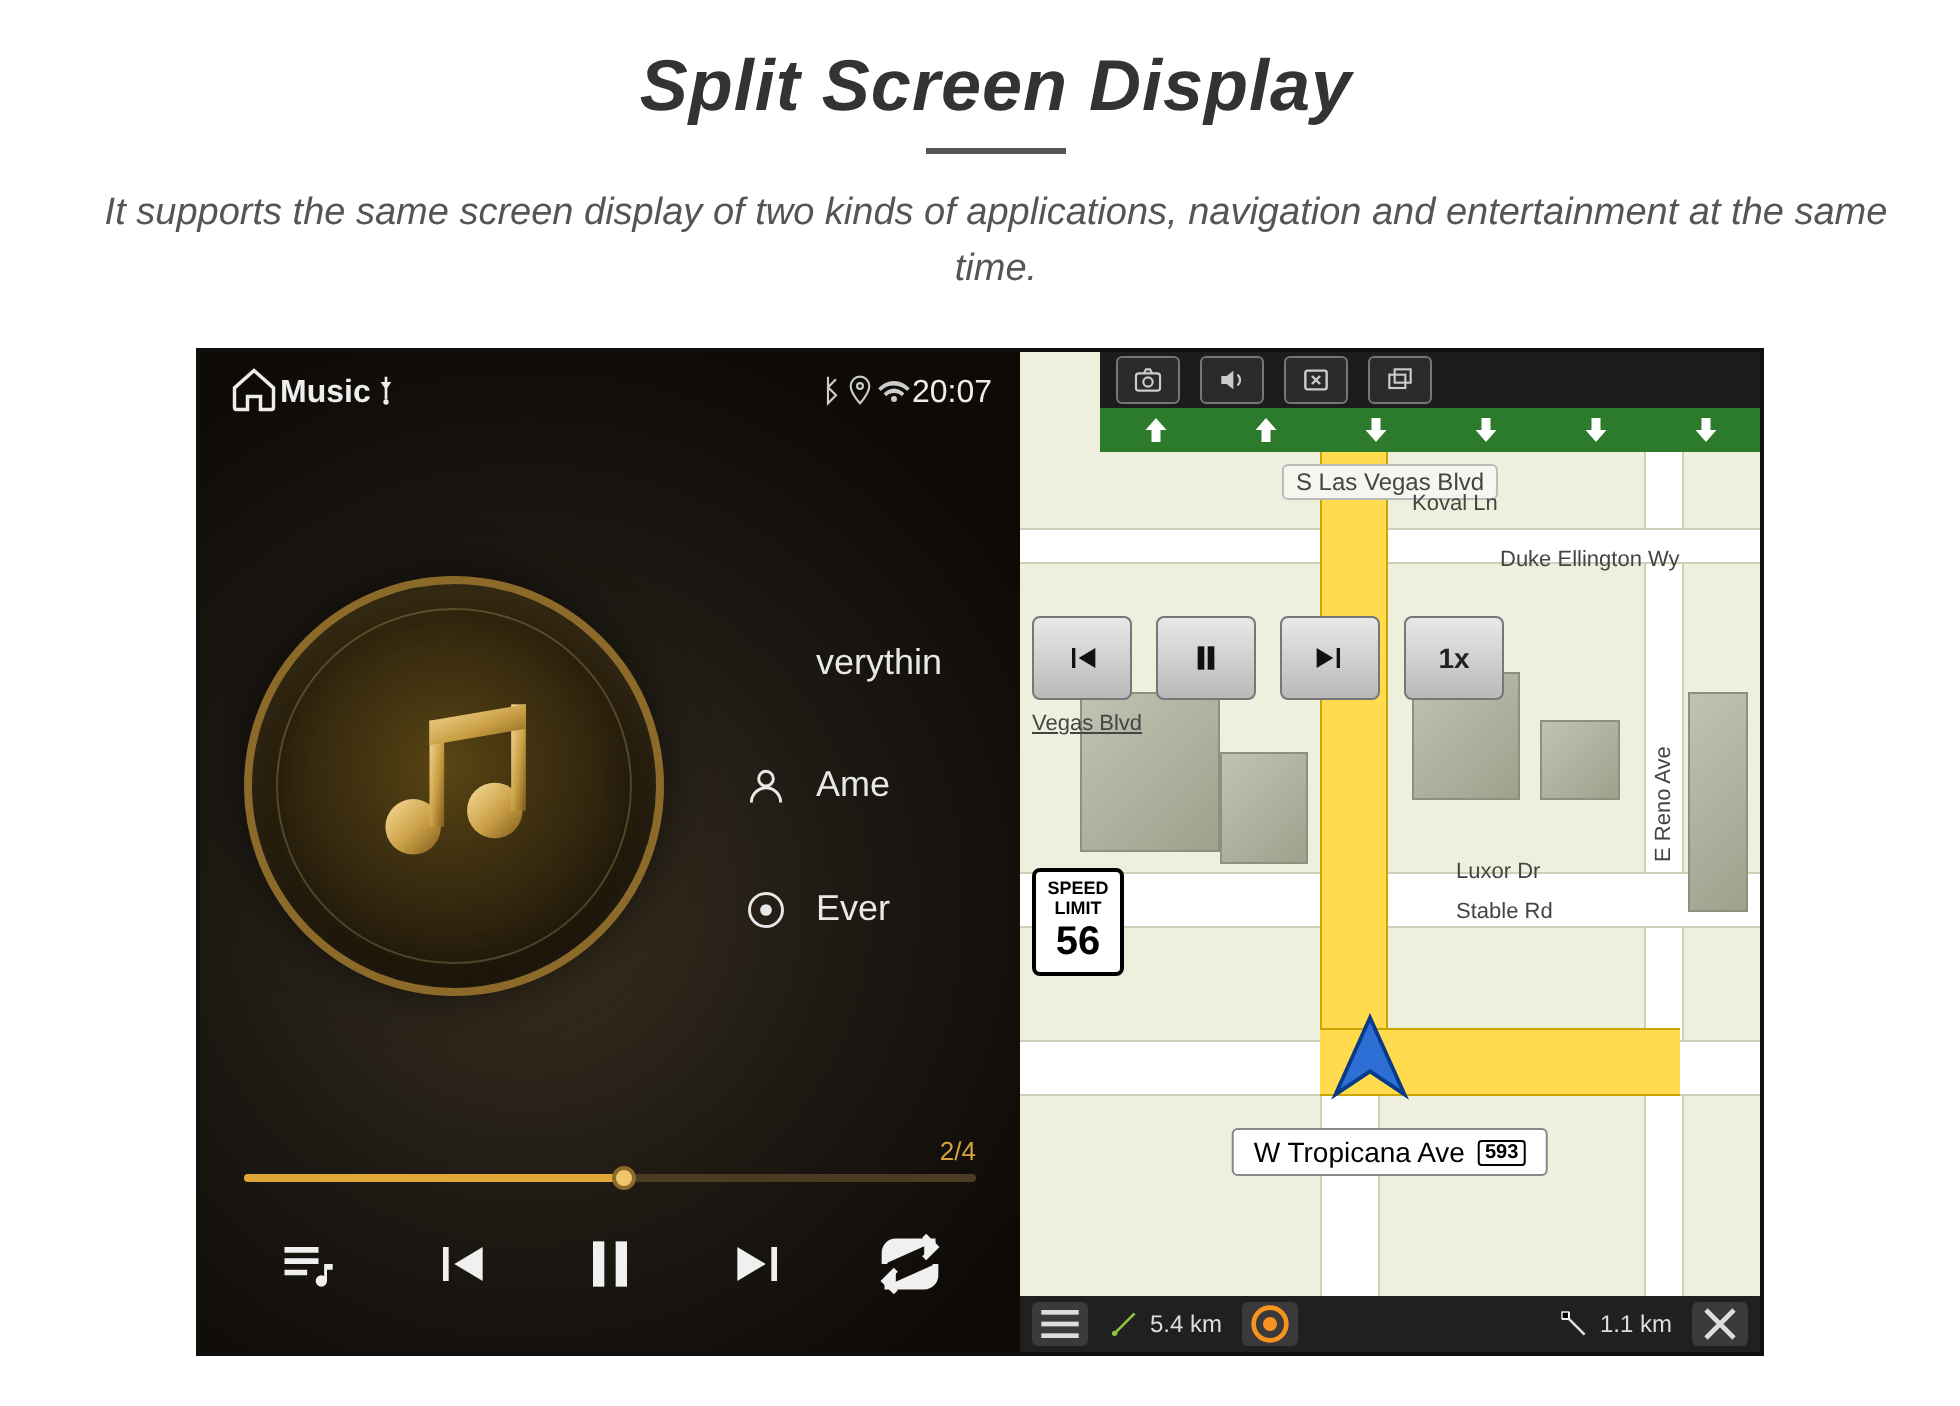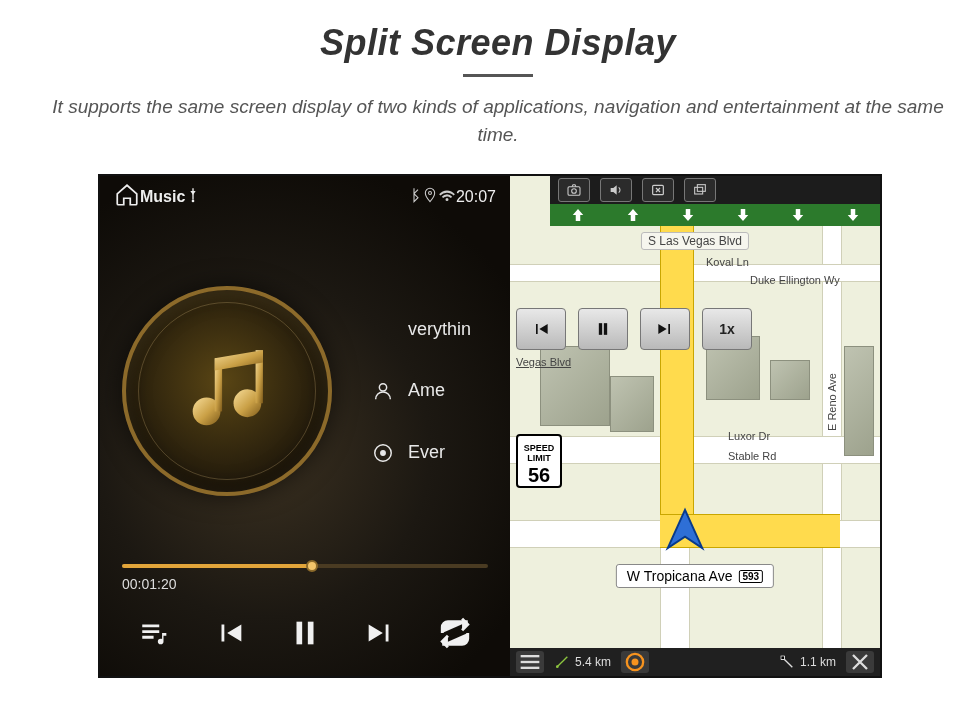--- a/index.html
+++ b/index.html
@@ -224,21 +224,21 @@
     cursor: pointer;
   }
   .media-btn svg { width: 20px; height: 20px; fill: #111; }
   .speed-sign {
     position: absolute;
     left: 6px; top: 258px;
     width: 46px; height: 54px;
     background: #fff;
     border: 2px solid #000;
     border-radius: 4px;
-    display: flex; flex-direction: column; align-items: center; justify-content: flex-end;
+    display: flex; flex-direction: column; align-items: center; justify-content: center;
     font-size: 9px; font-weight: 700;
     z-index: 5;
     line-height: 1.1;
   }
   .speed-sign .num { font-size: 20px; }
 
   
   .map {
     position: absolute;
     left: 0; right: 0;
@@ -421,25 +421,25 @@
             <svg viewBox="0 0 24 24" fill="none" stroke="#e8e8e8" stroke-width="1.6">
                 <circle cx="12" cy="12" r="9"></circle>
                 <circle cx="12" cy="12" r="2.4" fill="#e8e8e8"></circle>
               </svg>
             <span>Ever</span>
           </div>
         </div>
       </div>
 
       <div class="progress-area">
+        <div class="track-counter">2/4</div>
         <div class="progress-bar">
           <div class="progress-fill"></div>
           <div class="progress-knob"></div>
         </div>
-        <div class="time-elapsed">00:01:20</div>
       </div>
 
       <div class="music-controls">
         <span class="mc-btn">
           <svg viewBox="0 0 24 24">
               <path d="M3 6h12v2H3zm0 4h12v2H3zm0 4h8v2H3z"></path>
               <path d="M18 12v6a2 2 0 1 1-2-2c.3 0 .7.1 1 .2V12h3v2h-2z"></path>
             </svg>
         </span>
         <span class="mc-btn">
@@ -543,21 +543,21 @@
         <div class="route route-v"></div>
         <div class="route route-h"></div>
 
         <div class="building" style="left:30px; top:120px; width:70px; height:80px;"></div>
         <div class="building" style="left:100px; top:150px; width:44px; height:56px;"></div>
         <div class="building" style="left:196px; top:110px; width:54px; height:64px;"></div>
         <div class="building" style="left:260px; top:134px; width:40px; height:40px;"></div>
         <div class="building" style="left:334px; top:120px; width:30px; height:110px;"></div>
 
         <div class="map-label top-road">S Las Vegas Blvd</div>
-        <div class="map-label" style="top:30px; left:196px;">Koval Ln</div>
+        <div class="map-label" style="top:20px; left:196px;">Koval Ln</div>
         <div class="map-label" style="top:48px; left:240px;">Duke Ellington Wy</div>
         <div class="map-label" style="top:204px; left:218px;">Luxor Dr</div>
         <div class="map-label" style="top:224px; left:218px;">Stable Rd</div>
         <div class="map-label" style="top:205px; left:316px; transform:rotate(-90deg); transform-origin:left top;">E Reno Ave</div>
         <div class="map-label" style="top:130px; left:6px;text-decoration:underline;">Vegas Blvd</div>
 
         <div class="player-arrow">
           <svg viewBox="0 0 24 24">
               <path d="M12 2 3 22l9-6 9 6z" fill="#2e6fd6" stroke="#083a8a" stroke-width="1"></path>
             </svg>

